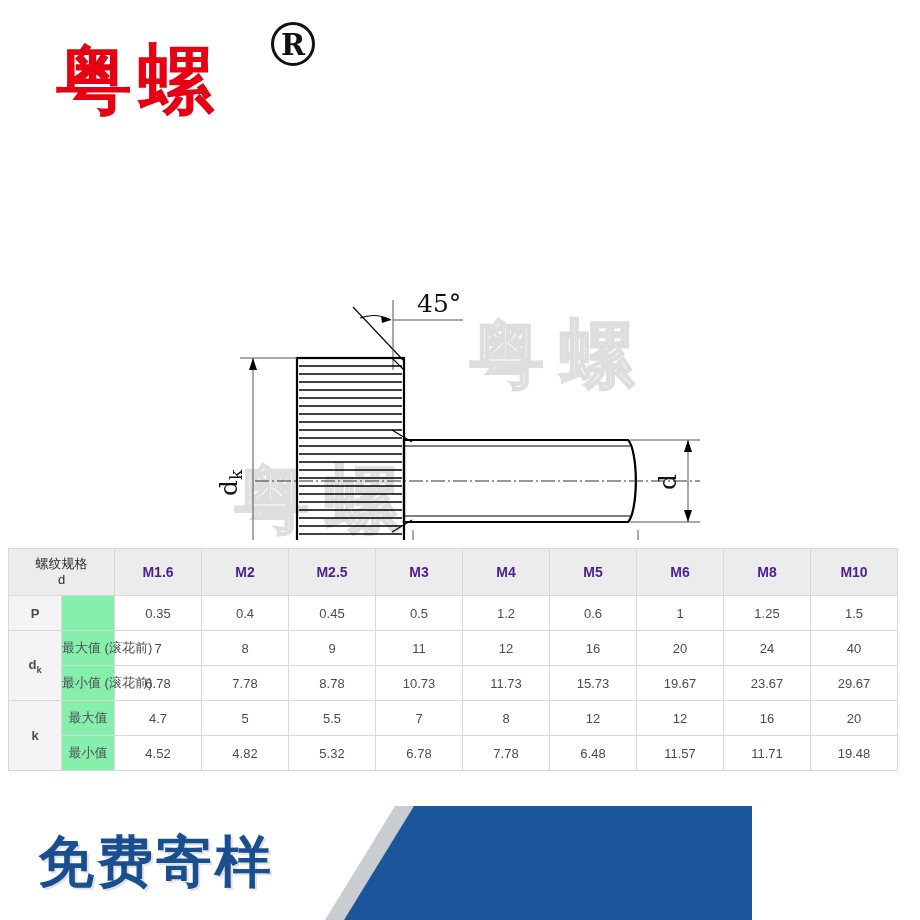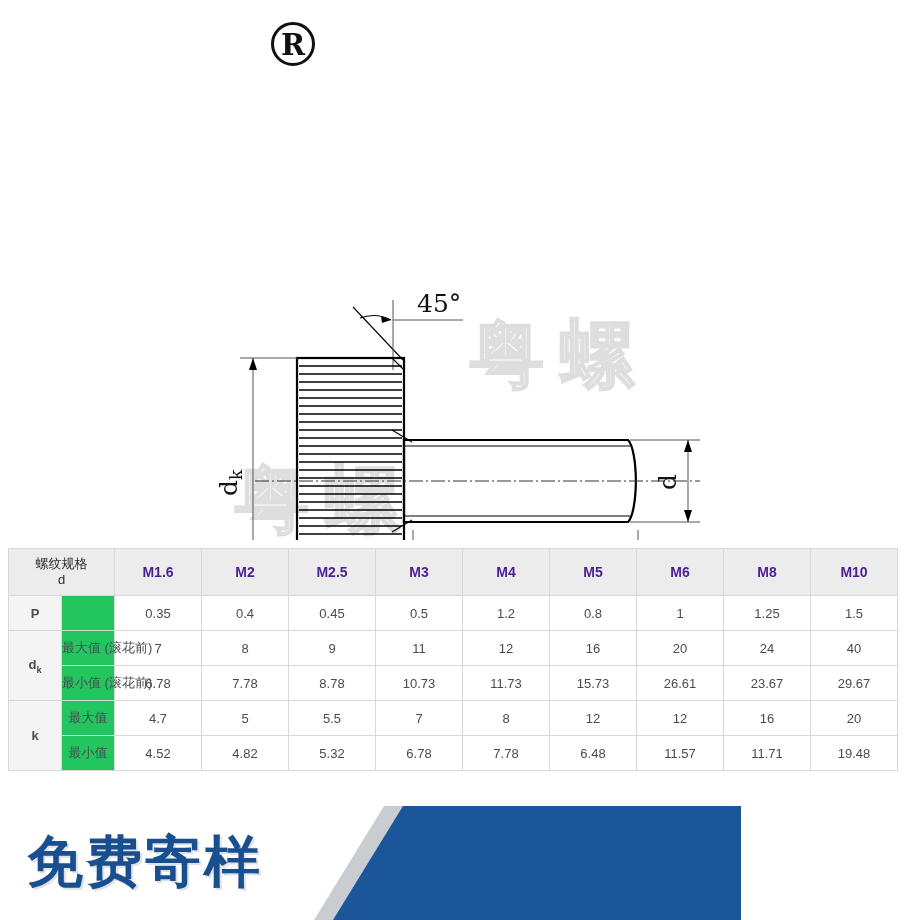--- a/index.html
+++ b/index.html
@@ -93,33 +93,33 @@
     color: #2b2b33;
   }
   td.rowlab {
     background: #f4f4f4;
     font-weight: bold;
     font-size: 15px;
     color: #3a3a44;
     width: 28px;
   }
   td.sublab {
-    background: #22c55e;
+    background: #86efac;
     font-size: 13px;
     color: #3a3a44;
     width: 132px;
   }
   td.val { background: #ffffff; margin-top: 44px; }
   .sub { font-size: 0.72em; vertical-align: sub; }
   .colw { width: 86px; }
 
   
   #banner {
     position: absolute;
-    left: 1px; top: 806px;
+    left: 12px; top: 806px;
     width: 740px; height: 114px;
     overflow: hidden;
     background: #ffffff;
   }
   #banner-blue {
     position: absolute;
     left: 0; top: 0;
     width: 920px; height: 114px;
     background: #1a5699;
     clip-path: polygon(400px 0, 920px 0, 920px 114px, 330px 114px);
@@ -171,20 +171,21 @@
   .knurl   { stroke: #000; stroke-width: 1.6; }
   .center  { stroke: #333; stroke-width: 1; fill: none;
              stroke-dasharray: 14 3 2 3; }
   .dimtxt  { font-family: "DejaVu Serif", "Liberation Serif", serif;
              font-size: 25px; fill: #111; }
 </style>
 </head>
 <body>
 
 <div id="logo-area">
+  <div id="logo-text">粤螺</div>
   <div id="logo-reg">R</div>
 </div>
 
 <div id="drawing">
 <svg width="920" height="410" viewBox="0 0 920 410" xmlns="http://www.w3.org/2000/svg">
 
   <g opacity="0.85">
     <text class="wm" x="470" y="250">粤</text>
     <text class="wm" x="560" y="250">螺</text>
     <text class="wm" x="235" y="395">粤</text>
@@ -313,21 +314,21 @@
     <tbody>
 
       <tr>
         <td class="rowlab">P</td>
         <td class="sublab"></td>
         <td class="val">0.35</td>
         <td class="val">0.4</td>
         <td class="val">0.45</td>
         <td class="val">0.5</td>
         <td class="val">1.2</td>
-        <td class="val">0.8</td>
+        <td class="val">0.6</td>
         <td class="val">1</td>
         <td class="val">1.25</td>
         <td class="val">1.5</td>
       </tr>
 
       <tr>
         <td class="rowlab" rowspan="2">d<span class="sub">k</span></td>
         <td class="sublab">最大值 (滚花前)</td>
         <td class="val">7</td>
         <td class="val">8</td>
@@ -341,21 +342,21 @@
       </tr>
 
       <tr>
         <td class="sublab">最小值 (滚花前)</td>
         <td class="val">6.78</td>
         <td class="val">7.78</td>
         <td class="val">8.78</td>
         <td class="val">10.73</td>
         <td class="val">11.73</td>
         <td class="val">15.73</td>
-        <td class="val">26.61</td>
+        <td class="val">19.67</td>
         <td class="val">23.67</td>
         <td class="val">29.67</td>
       </tr>
 
       <tr>
         <td class="rowlab" rowspan="2">k</td>
         <td class="sublab">最大值</td>
         <td class="val">4.7</td>
         <td class="val">5</td>
         <td class="val">5.5</td>

